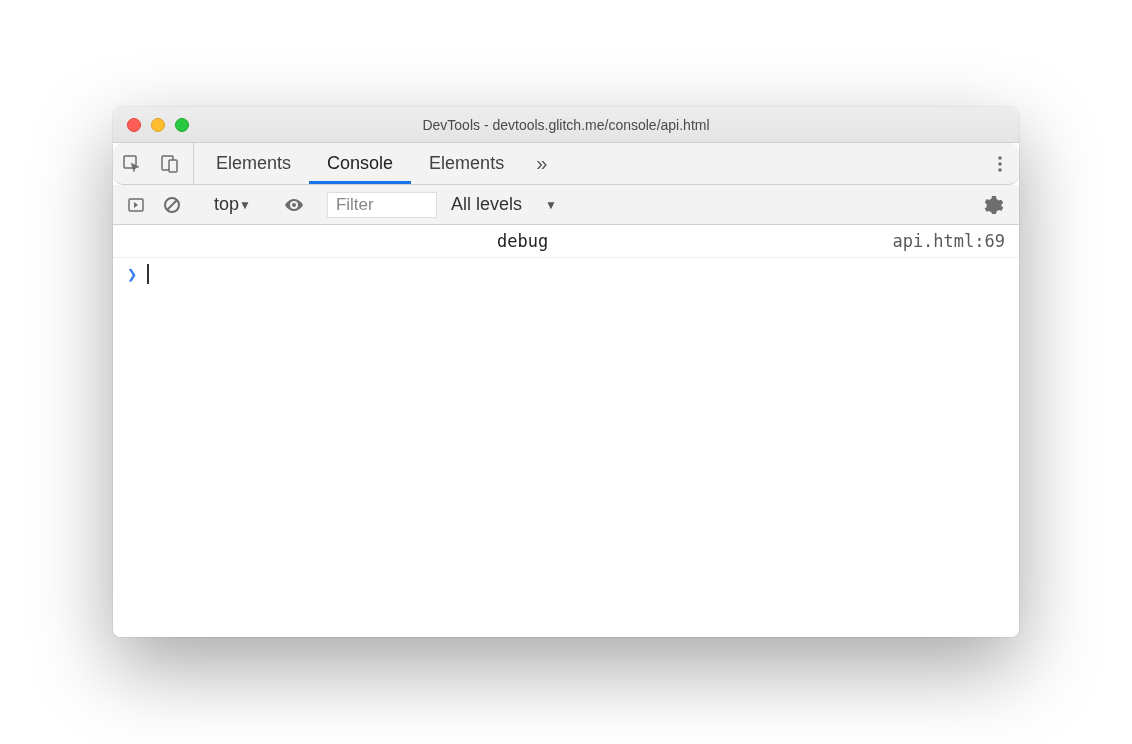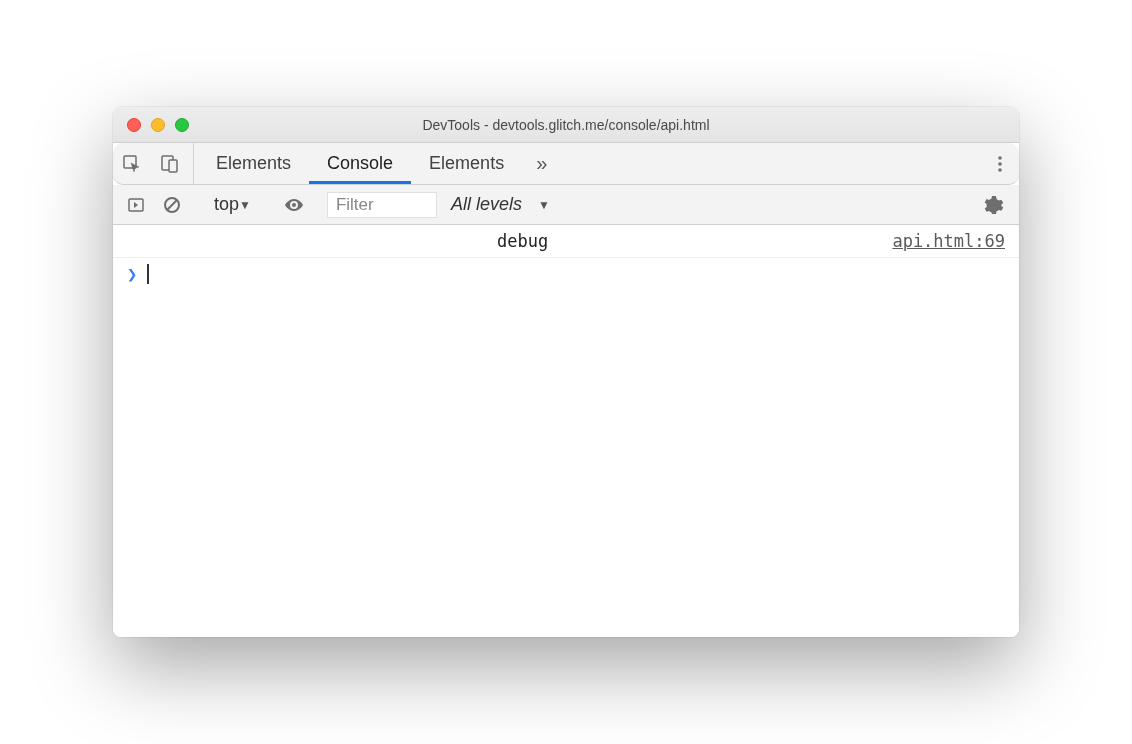--- a/index.html
+++ b/index.html
@@ -139,47 +139,45 @@
       font-size: 17px;
       color: #333;
       outline: none;
     }
     .filter-input::placeholder {
       color: #888;
     }
     .levels {
       display: flex;
       align-items: center;
-      gap: 16px;
+      gap: 23px;
       font-size: 18px;
       color: #333;
       padding: 0 8px;
       cursor: pointer;
-      font-style: italic;
     }
     .console-body {
       flex: 1;
       background: #fff;
       font-family: Menlo, Consolas, monospace;
       font-size: 17px;
       text-align: center;
     }
     .console-row {
       display: flex;
       align-items: center;
       padding: 6px 14px 6px 40px;
       border-bottom: 1px solid #eee;
     }
     .console-msg {
       flex: 1;
       color: #222;
     }
     .console-src {
       color: #5a5a5a;
-      text-decoration: underline;
       cursor: pointer;
       font-family: Menlo, Consolas, monospace;
     }
     .console-prompt {
       display: flex;
       align-items: center;
       padding: 6px 14px;
       gap: 10px;
     }
     .prompt-caret {

